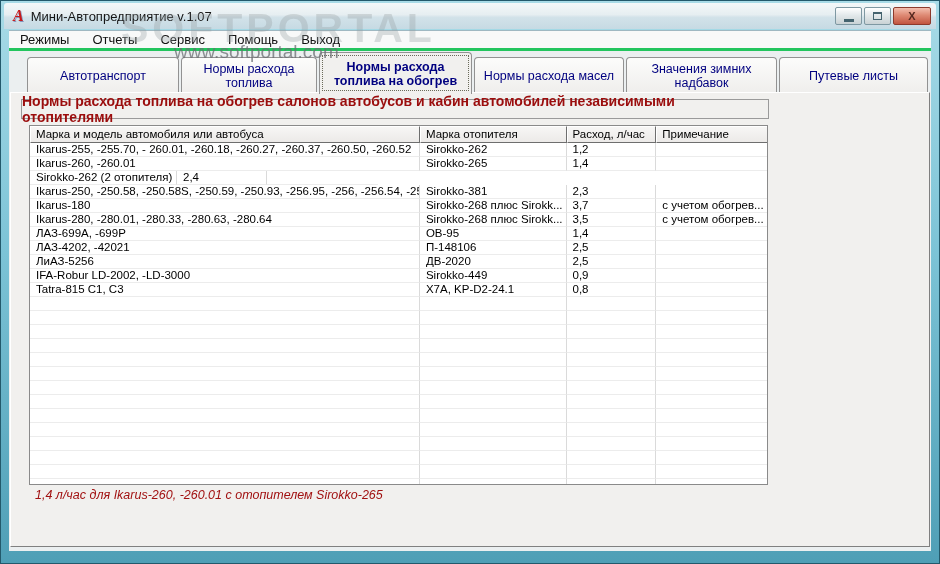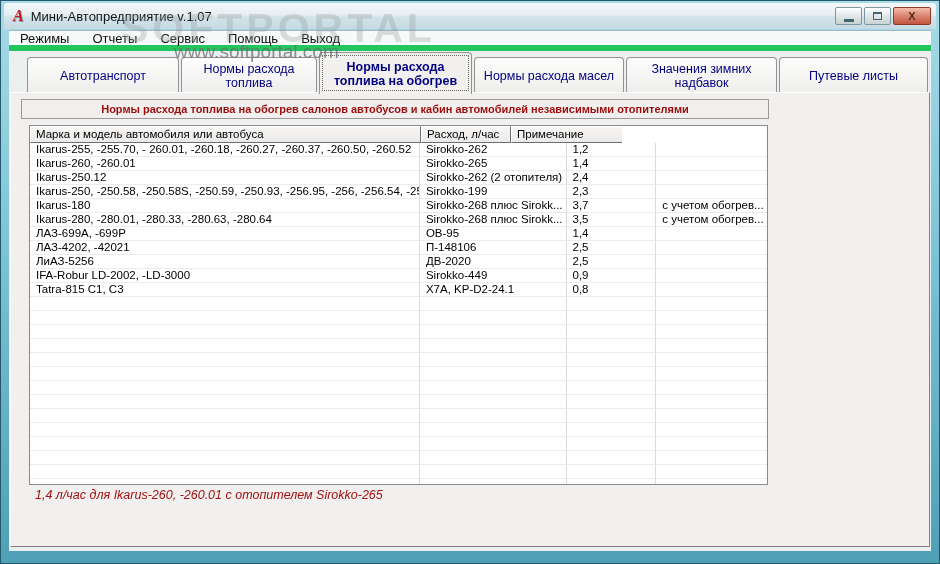--- a/index.html
+++ b/index.html
@@ -47,21 +47,21 @@
   .glyph-max { display:block; width:9px; height:8px; border:1px solid #44636e; border-top:2px solid #44636e; background:transparent; }
   .glyph-close { font-size:11px; font-weight:bold; color:#55281f; line-height:11px; }
   
   #client {
     position:absolute; left:8px; right:8px; top:29px; bottom:12px;
     background:#ebeff0; border-top:1px solid #9fb8c2;
   }
   #menubar {
     height:20px; background:#f8f9f9;
     display:flex; align-items:center; padding-left:7px; gap:15px;
-    border-bottom:6px solid #22c55e;
+    border-bottom:3px solid #22c55e;
   }
   .menu-item { font-size:13px; color:#111; padding:1px 4px; white-space:nowrap; }
   
   #tabstrip {
     position:absolute; left:0; right:0; top:20px; height:42px;
     display:flex; align-items:flex-end; padding-left:18px; gap:2px;
   }
   .tab {
     height:36px; margin-bottom:0;
     background:linear-gradient(180deg,#fcfcfb,#efeeec);
@@ -82,21 +82,21 @@
     position:absolute; left:1px; right:1px; top:61px; bottom:4px;
     background:#f1f0ee;
     border-top:1px solid #ffffff; border-left:1px solid #ffffff;
     border-right:1px solid #808080; border-bottom:1px solid #808080;
     z-index:2;
   }
   #banner {
     position:absolute; left:10px; top:6px; width:748px; height:20px;
     border:1px solid #9a9a9a;
     display:flex; align-items:center; justify-content:center;
-    color:#9b0d0d; font-weight:bold; font-size:11px;
+    color:#9b0d0d; font-weight:bold; font-size:14px;
   }
   
   #grid {
     position:absolute; left:18px; top:32px; width:739px; height:360px;
     background:#ffffff; border:1px solid #8a8a8a; overflow:hidden;
   }
   .hdr-row { display:flex; height:17px; }
   .hdr-cell {
     background:linear-gradient(180deg,#f7f6f5,#eceae8);
     border-top:1px solid #ffffff; border-left:1px solid #ffffff;
@@ -177,45 +177,45 @@
         <div class="tab" style="width: 149px;">
           <span class="tab-label">Путевые листы</span>
         </div>
       </div>
 
     <div id="page">
       <div id="banner">Нормы расхода топлива на обогрев салонов автобусов и кабин автомобилей независимыми отопителями</div>
       <div id="grid">
         <div class="hdr-row">
             <div class="hdr-cell c0">Марка и модель автомобиля или автобуса</div>
+            <div class="hdr-cell c1">Марка отопителя</div>
             <div class="hdr-cell c2">Расход, л/час</div>
             <div class="hdr-cell c3">Примечание</div>
           </div>
         <div id="grid-body">
             <div class="grid-row">
               <div class="grid-cell c0">Ikarus-255, -255.70, - 260.01, -260.18, -260.27, -260.37, -260.50, -260.52</div>
               <div class="grid-cell c1">Sirokko-262</div>
               <div class="grid-cell c2">1,2</div>
               <div class="grid-cell c3"></div>
             </div>
             <div class="grid-row">
               <div class="grid-cell c0">Ikarus-260, -260.01</div>
               <div class="grid-cell c1">Sirokko-265</div>
               <div class="grid-cell c2">1,4</div>
               <div class="grid-cell c3"></div>
             </div>
             <div class="grid-row">
-              <div class="grid-cell c0">Ikarus-250.12</div>
               <div class="grid-cell c1">Sirokko-262 (2 отопителя)</div>
               <div class="grid-cell c2">2,4</div>
               <div class="grid-cell c3"></div>
             </div>
             <div class="grid-row">
               <div class="grid-cell c0">Ikarus-250, -250.58, -250.58S, -250.59, -250.93, -256.95, -256, -256.54, -256.5...</div>
-              <div class="grid-cell c1">Sirokko-199</div>
+              <div class="grid-cell c1">Sirokko-381</div>
               <div class="grid-cell c2">2,3</div>
               <div class="grid-cell c3"></div>
             </div>
             <div class="grid-row">
               <div class="grid-cell c0">Ikarus-180</div>
               <div class="grid-cell c1">Sirokko-268 плюс Sirokk...</div>
               <div class="grid-cell c2">3,7</div>
               <div class="grid-cell c3">с учетом обогрев...</div>
             </div>
             <div class="grid-row">

